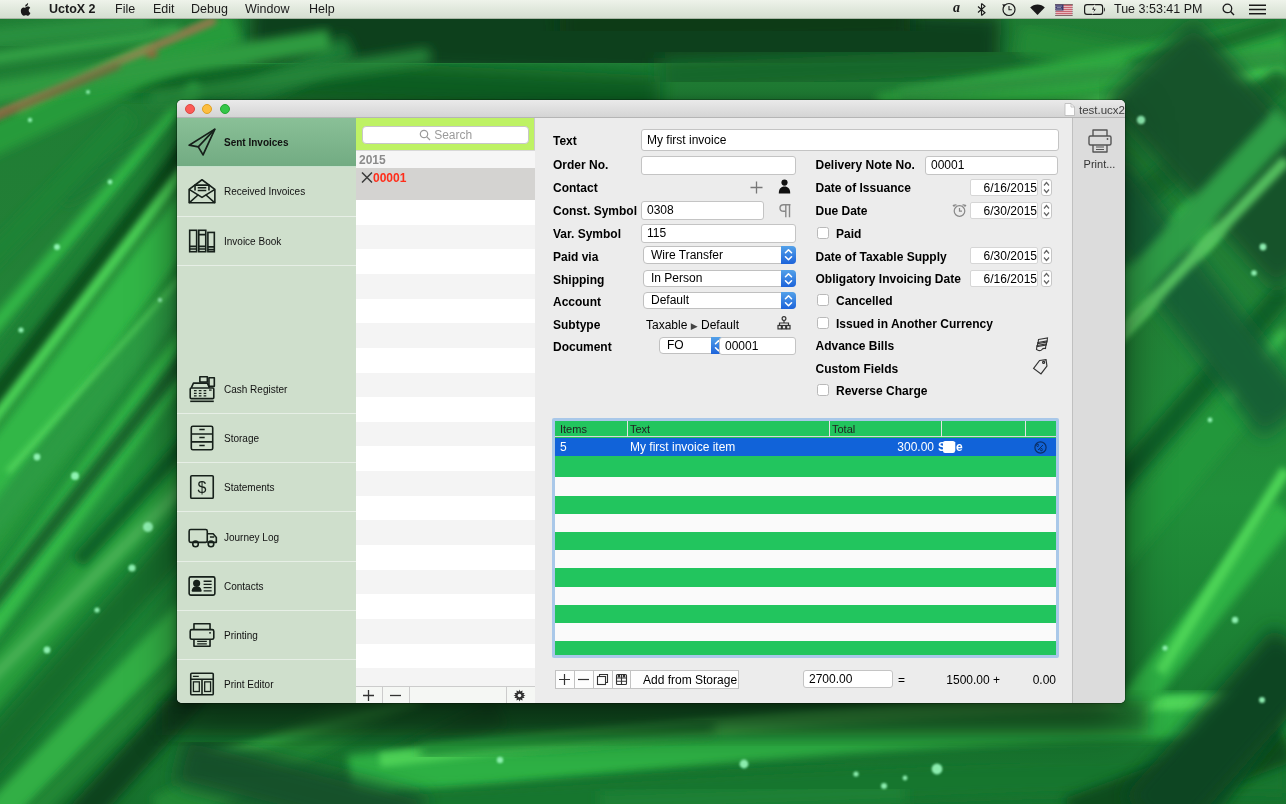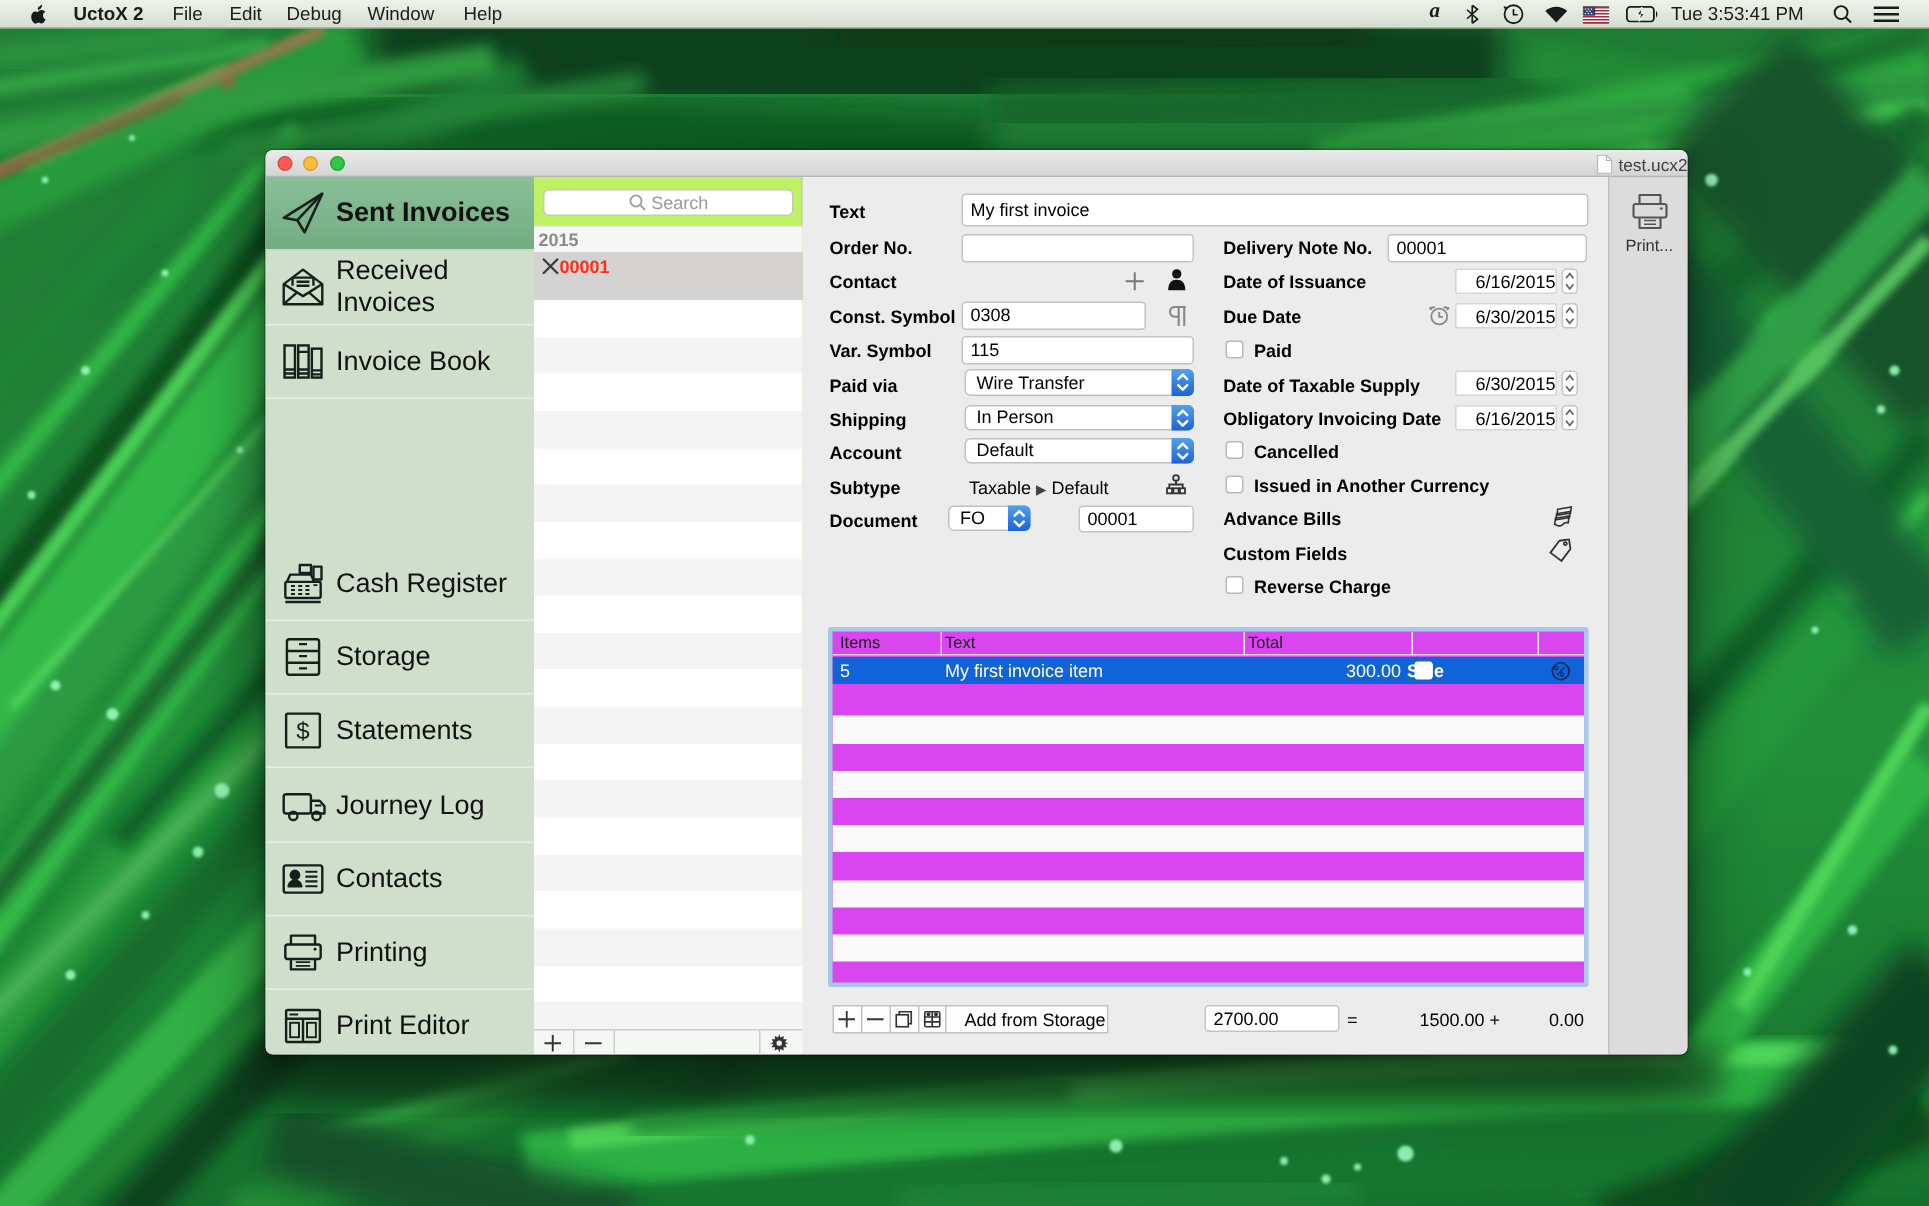--- a/index.html
+++ b/index.html
@@ -23,21 +23,21 @@
   #tl-r { left:7.5px; background:#fc5b57; border:0.5px solid #d94942; }
   #tl-y { left:25px; background:#fdbe40; border:0.5px solid #dfa023; }
   #tl-g { left:42.5px; background:#34c648; border:0.5px solid #24a732; }
   #wtitle { position:absolute; top:3px; left:0; width:100%; text-align:right;
     font-size:11.5px; color:#404040; }
 
   
   #sidebar { position:absolute; left:0; top:18px; width:179px; height:585px; background:#cfdfcc; }
   .srow { position:absolute; left:0; width:179px; height:49.3px; border-bottom:1px solid rgba(255,255,255,0.5); }
   .srow .lbl { position:absolute; left:47px; top:50%; transform:translateY(-50%);
-    font-size:18px; color:#111; }
+    font-size:10px; color:#111; }
   .srow svg { position:absolute; left:10px; top:50%; transform:translateY(-50%); }
   .srow.sel { background:linear-gradient(#8ac097,#72ab82); }
   .srow.sel .lbl { font-weight:bold; }
 
   
   #midcol { position:absolute; left:179px; top:18px; width:179px; height:513px; background:#bef264; border-right:1px solid #c9c9c9;}
   #searchbox { position:absolute; left:6px; top:8px; width:167px; height:18px; background:#fff;
     border:1px solid #c7c7c7; border-radius:4px; color:#9b9b9b; font-size:12px; text-align:center; line-height:16px;}
   #yr2015 { position:absolute; left:0; top:32px; width:179px; height:18px; background:#f6f6f6;
     font-weight:bold; color:#8b8b8b; font-size:12px; line-height:18px; padding-left:3px; border-top:1px solid #d8d8d8;}
@@ -58,21 +58,21 @@
   .pop .cap { position:absolute; right:-1px; top:-1px; width:15px; height:calc(100% + 2px);
     background:linear-gradient(#53a1e9,#1c63da); border-radius:0 4px 4px 0; }
   .pop .txt { position:absolute; left:7px; top:50%; transform:translateY(-50%); }
   .chk { position:absolute; width:12px; height:12px; background:#fff; border:1px solid #b9b9b9; border-radius:2.5px; }
   .dval { position:absolute; background:#fff; border:1px solid #d6d6d6; border-radius:2px; font-size:12px; text-align:right; }
   .stp { position:absolute; width:11px; height:17px; background:#fff; border:1px solid #c6c6c6; border-radius:3px; }
 
   
   #tablering { position:absolute; left:16px; top:300px; width:507px; height:240px;
     background:#a9c8e9; border-radius:2px; }
-  #table { position:absolute; left:19px; top:303px; width:501px; height:234px; background:#d946ef; overflow:hidden;}
+  #table { position:absolute; left:19px; top:303px; width:501px; height:234px; background:#22c55e; overflow:hidden;}
   #thead { position:absolute; left:0; top:0; width:501px; height:16px; border-bottom:1px solid #d8d8d8;
     font-size:11px; color:#222; }
   #trow { position:absolute; left:0; top:17px; width:501px; height:18px; background:#1163d9; color:#fff; font-size:12px; }
 
   
   .btn { position:absolute; background:#fdfdfd; border:1px solid #c2c2c2; }
 
   
   #printstrip { position:absolute; left:895px; top:18px; width:53px; height:585px; background:#dcdcdc;
     border-left:1px solid #c0c0c0; }
@@ -451,21 +451,21 @@
             </svg></span>
         </div>
       <div style="position:absolute;left:110px;top:199.5px;font-size:12px">Taxable <span style="font-size:9px;color:#444">▶</span> Default</div>
       <svg style="position:absolute;left:241px;top:198px" width="14" height="14" viewBox="0 0 14 14" fill="none" stroke="#333" stroke-width="1.2">
           <circle cx="7" cy="2.6" r="1.9"></circle>
           <path d="M7,4.5 V7 M2.5,9.5 V7 H11.5 V9.5"></path>
           <rect x="1" y="9.5" width="3.4" height="3.4"></rect>
           <rect x="5.3" y="9.5" width="3.4" height="3.4"></rect>
           <rect x="9.6" y="9.5" width="3.4" height="3.4"></rect>
         </svg>
-      <div class="pop" style="left:96px;top:218.5px;width:55px;height:17.5px">
+      <div class="pop" style="left:123px;top:218.5px;width:67px;height:17.5px">
           <span class="txt">FO</span>
           <span class="cap"><svg width="15" height="17.5" viewBox="0 0 15 17">
               <path d="M4.5,6.5 L7.5,3.5 L10.5,6.5 M4.5,10.5 L7.5,13.5 L10.5,10.5" stroke="#fff" stroke-width="1.6" fill="none" stroke-linecap="round" stroke-linejoin="round"></path>
             </svg></span>
         </div>
       <div class="inp" style="left:183px;top:219px;width:77px;height:18px;line-height:16px">00001</div>
 
       <div class="flbl" style="left:279.5px;top:40px">Delivery Note No.</div>
       <div class="inp" style="left:389px;top:37.5px;width:133px;height:19px;line-height:17px">00001</div>
       <div class="flbl" style="left:279.5px;top:62.5px">Date of Issuance</div>

